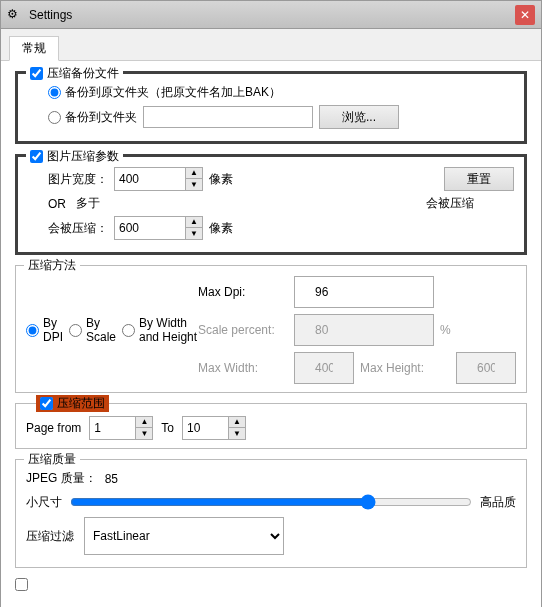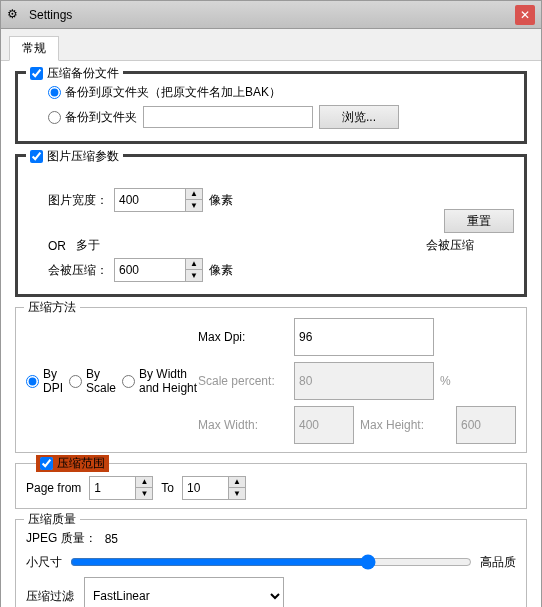--- a/index.html
+++ b/index.html
@@ -240,23 +240,23 @@
     .method-field-label {
       font-size: 12px;
       color: #999;
       min-width: 90px;
     }
     .method-field-label.active {
       color: #000;
     }
     .method-text-input {
       border: 1px solid #aaa;
-      padding: 2px 4px;
-      font-size: 12px;
-      height: 38px;
+      padding: 2px 20px;
+      font-size: 12px;
+      height: 32px;
       outline: none;
       width: 140px;
     }
     .method-text-input.disabled {
       background: #f0f0f0;
       color: #999;
     }
     .pct {
       font-size: 12px;
       color: #999;
@@ -428,21 +428,21 @@
           <span class="field-label">图片宽度：</span>
           <div class="spinner-input">
             <input type="text" value="400" style="width: 70px; border: none; outline: none; padding: 2px 4px; font-size: 12px; height: 22px;">
             <div class="spinner-btns">
               <button class="spinner-btn">▲</button>
               <button class="spinner-btn">▼</button>
             </div>
           </div>
           <span>像素</span>
           <span style="flex:1"></span>
-          <button class="btn" style="margin-left:6px;margin-top:42px;">重置</button>
+          <button class="btn" style="margin-left:6px;">重置</button>
         </div>
         <div class="or-row indent">
           <span class="or-text">OR</span>
           <span class="or-text">多于</span>
           <span style="flex:1"></span>
           <span class="or-text">会被压缩</span>
           <span style="margin-left:30px;"></span>
         </div>
         <div class="field-row indent">
           <span class="field-label">会被压缩：</span>

